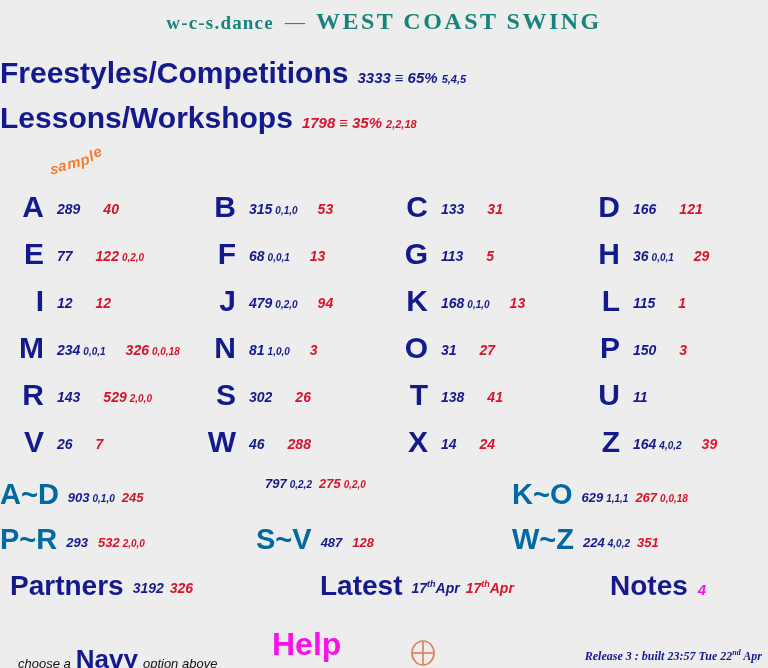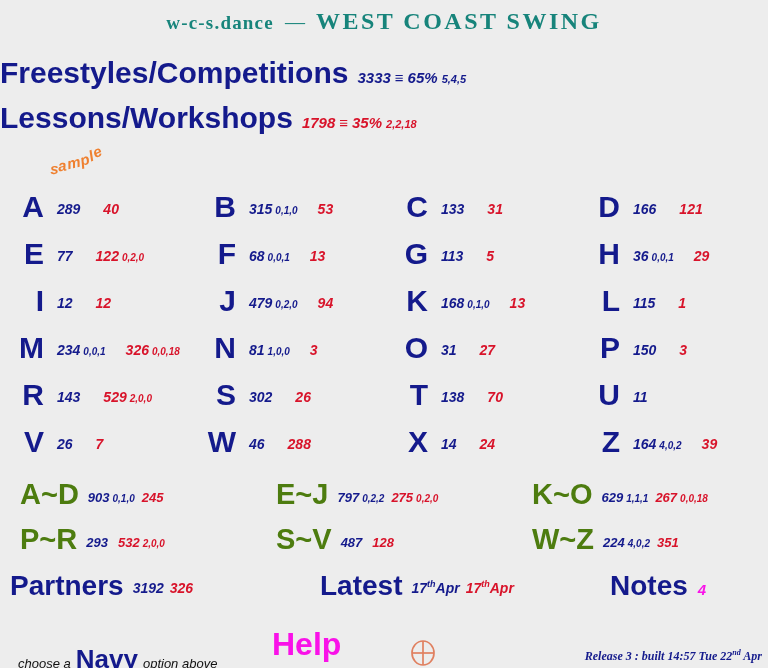--- a/index.html
+++ b/index.html
@@ -82,22 +82,22 @@
   }
   .vals .n{font-size:14px;}
   .vals .t{font-size:10px;margin-left:3px;margin-right:2px;}
   .vals .gap{margin-left:18px;}
 
   
   .ranges{position:absolute;left:0;top:478px;width:768px;}
   .rangerow{display:flex;height:45px;align-items:flex-start;}
   .rcell{width:256px;display:flex;align-items:baseline;}
   .rcell .rl{
-    font-size:29px;font-weight:bold;color:#4d7c0f;white-space:nowrap;
-    padding-left:20px;
+    font-size:29px;font-weight:bold;color:#0369a1;white-space:nowrap;
+    padding-left:0;
   }
   .rcell .rv{
     font-size:13px;font-weight:bold;font-style:italic;
     padding-left:9px;white-space:nowrap;position:relative;top:-2px;text-align:center;
   }
   .rv .t{font-size:10px;margin-left:3px;margin-right:2px;}
   .rv .gap{margin-left:5px;}
 
   
   .summary{position:absolute;left:0;top:570px;width:768px;height:44px;display:flex;}
@@ -242,21 +242,21 @@
       <div class="cell">
           <span class="ltr">R</span>
           <span class="vals"><span class="n navy">143</span><span class="t navy"></span><span class="n red gap">529</span><span class="t red">2,0,0</span></span>
         </div>
       <div class="cell">
           <span class="ltr">S</span>
           <span class="vals"><span class="n navy">302</span><span class="t navy"></span><span class="n red gap">26</span><span class="t red"></span></span>
         </div>
       <div class="cell">
           <span class="ltr">T</span>
-          <span class="vals"><span class="n navy">138</span><span class="t navy"></span><span class="n red gap">70</span><span class="t red"></span></span>
+          <span class="vals"><span class="n navy">138</span><span class="t navy"></span><span class="n red gap">41</span><span class="t red"></span></span>
         </div>
       <div class="cell">
           <span class="ltr">U</span>
           <span class="vals"><span class="n navy">11</span><span class="t navy"></span><span class="n red gap"></span><span class="t red"></span></span>
         </div>
     </div>
 
     <div class="gridrow">
       <div class="cell">
           <span class="ltr">V</span>
@@ -279,21 +279,20 @@
   </div>
 
   <div class="ranges">
 
     <div class="rangerow">
       <div class="rcell">
           <span class="rl">A~D</span>
           <span class="rv"><span class="navy">903</span><span class="t navy">0,1,0</span><span class="red gap">245</span><span class="t red"></span></span>
         </div>
       <div class="rcell">
-          <span class="rl">E~J</span>
           <span class="rv"><span class="navy">797</span><span class="t navy">0,2,2</span><span class="red gap">275</span><span class="t red">0,2,0</span></span>
         </div>
       <div class="rcell">
           <span class="rl">K~O</span>
           <span class="rv"><span class="navy">629</span><span class="t navy">1,1,1</span><span class="red gap">267</span><span class="t red">0,0,18</span></span>
         </div>
     </div>
 
     <div class="rangerow">
       <div class="rcell">
@@ -341,19 +340,19 @@
 
     <div class="plusicon">
       <svg width="26" height="26" viewBox="0 0 26 26" aria-hidden="true">
         <ellipse cx="13" cy="13" rx="11" ry="12" fill="none" stroke="#e08060" stroke-width="1.7"></ellipse>
         <line x1="2" y1="13" x2="24" y2="13" stroke="#e08060" stroke-width="1.7"></line>
         <line x1="13" y1="1" x2="13" y2="25" stroke="#e08060" stroke-width="1.7"></line>
       </svg>
     </div>
 
     <div class="release">
-      <span>Release 3 : built 14:57 Tue 22</span><span class="sup">nd</span>
+      <span>Release 3 : built 23:57 Tue 22</span><span class="sup">nd</span>
       <span>Apr</span>
     </div>
 
   </div>
 
 </div>
 
 </body></html>

